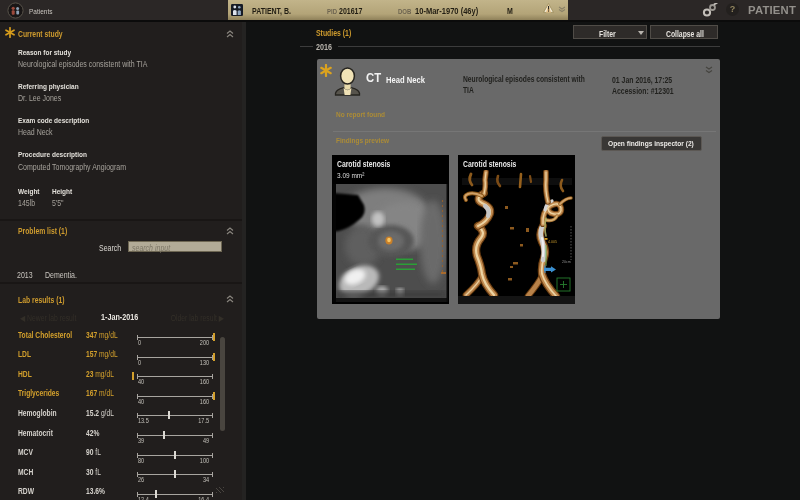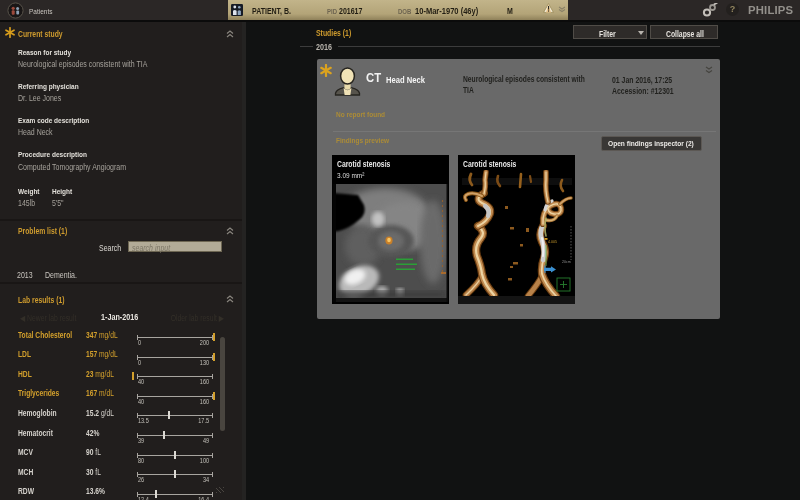--- a/index.html
+++ b/index.html
@@ -49,21 +49,21 @@
     <path d="M1 1 L4 3 L7 1" fill="none" stroke="#8a8168" stroke-width="1.1"></path>
     <path d="M1 3.5 L4 5.5 L7 3.5" fill="none" stroke="#8a8168" stroke-width="1.1"></path>
   </svg>
 
   <svg class="abs" style="left:702px;top:3px;" width="17" height="14" viewBox="0 0 17 14">
     <circle cx="5" cy="9.5" r="3.1" fill="none" stroke="#c3bfb9" stroke-width="2"></circle>
     <circle cx="10.5" cy="4.5" r="2.5" fill="none" stroke="#9b9791" stroke-width="1.8"></circle>
     <rect x="11.2" y="1" width="4.5" height="1.8" rx="0.9" transform="rotate(-30 11.2 1)" fill="#c3bfb9"></rect>
   </svg>
   <div class="abs" style="left:726px;top:3px;width:13px;height:13px;border-radius:50%;background:#23201e;color:#938660;font-size:9px;font-weight:bold;text-align:center;line-height:13px;">?</div>
-  <div class="abs b" style="left:748px;top:3.5px;font-size:11.3px;letter-spacing:0.2px;color:#93908b;">PHILIPS</div>
+  <div class="abs b" style="left:748px;top:3.5px;font-size:11.3px;letter-spacing:0.2px;color:#93908b;">PATIENT</div>
 
   <div class="abs" style="left:0;top:22px;width:242px;height:478px;background:#211e1d;"></div>
 
   <div class="abs" style="left:242px;top:22px;width:4px;height:478px;background:#242322;"></div>
   <div class="abs" style="left:220px;top:337px;width:5px;height:94px;border-radius:3px;background:#49453f;"></div>
 
   <svg class="abs" style="left:5px;top:27px;" width="10" height="11" viewBox="0 0 10 11">
     <g stroke="#d89e1c" stroke-width="1.7" stroke-linecap="round">
       <line x1="5" y1="0.8" x2="5" y2="10.2"></line>
       <line x1="1" y1="3.2" x2="9" y2="7.8"></line>

